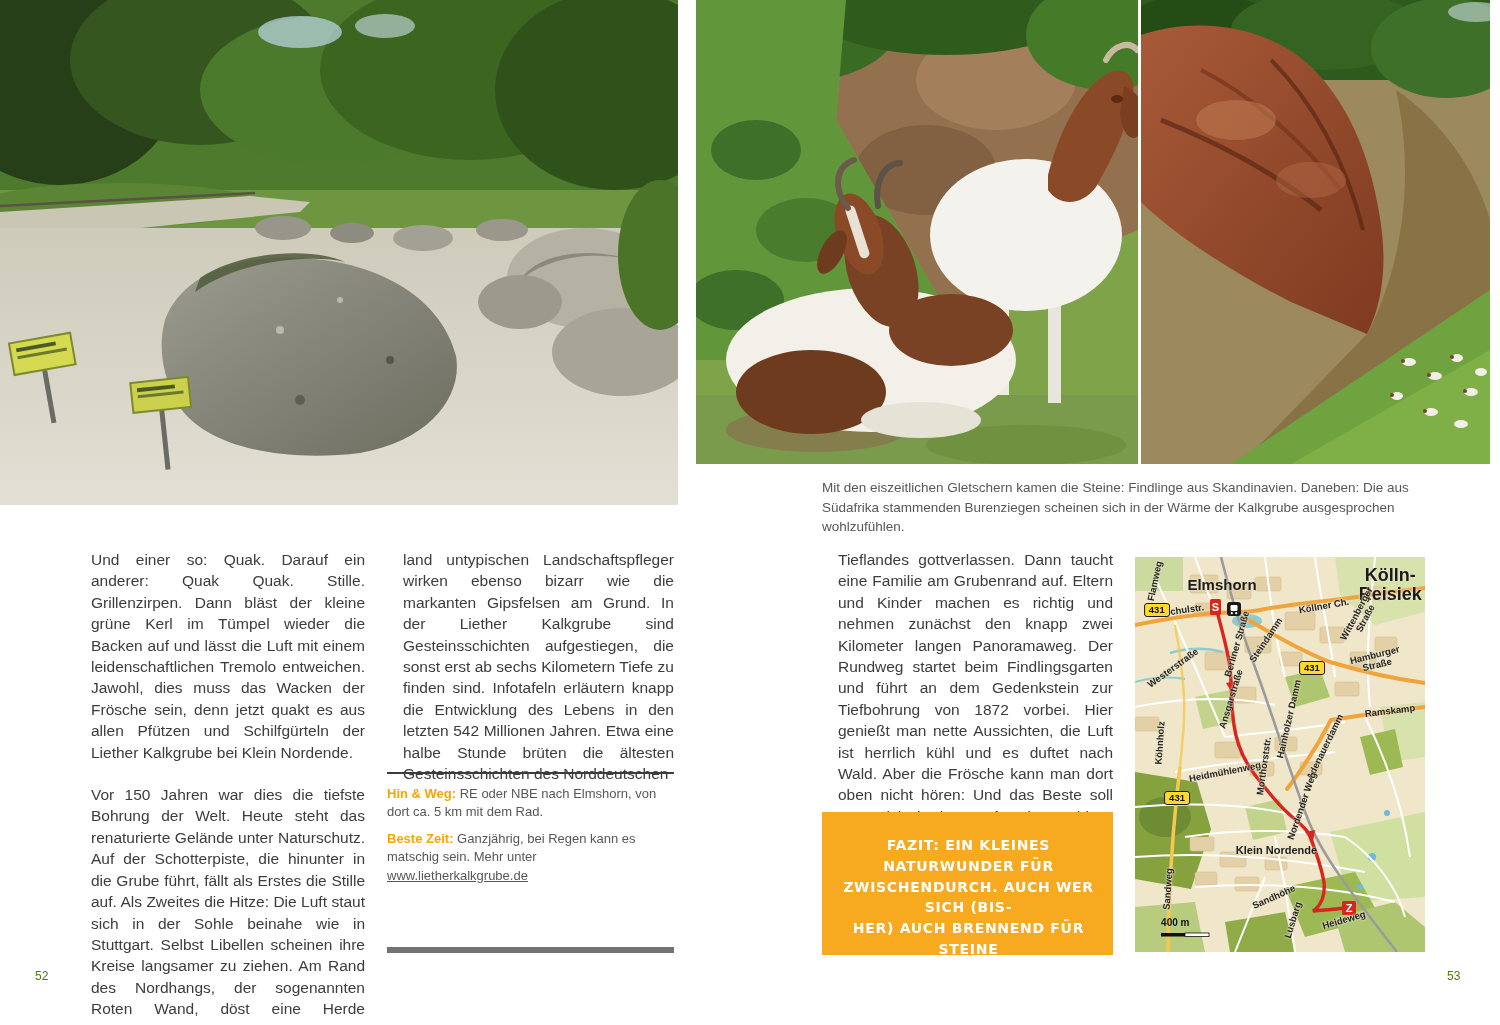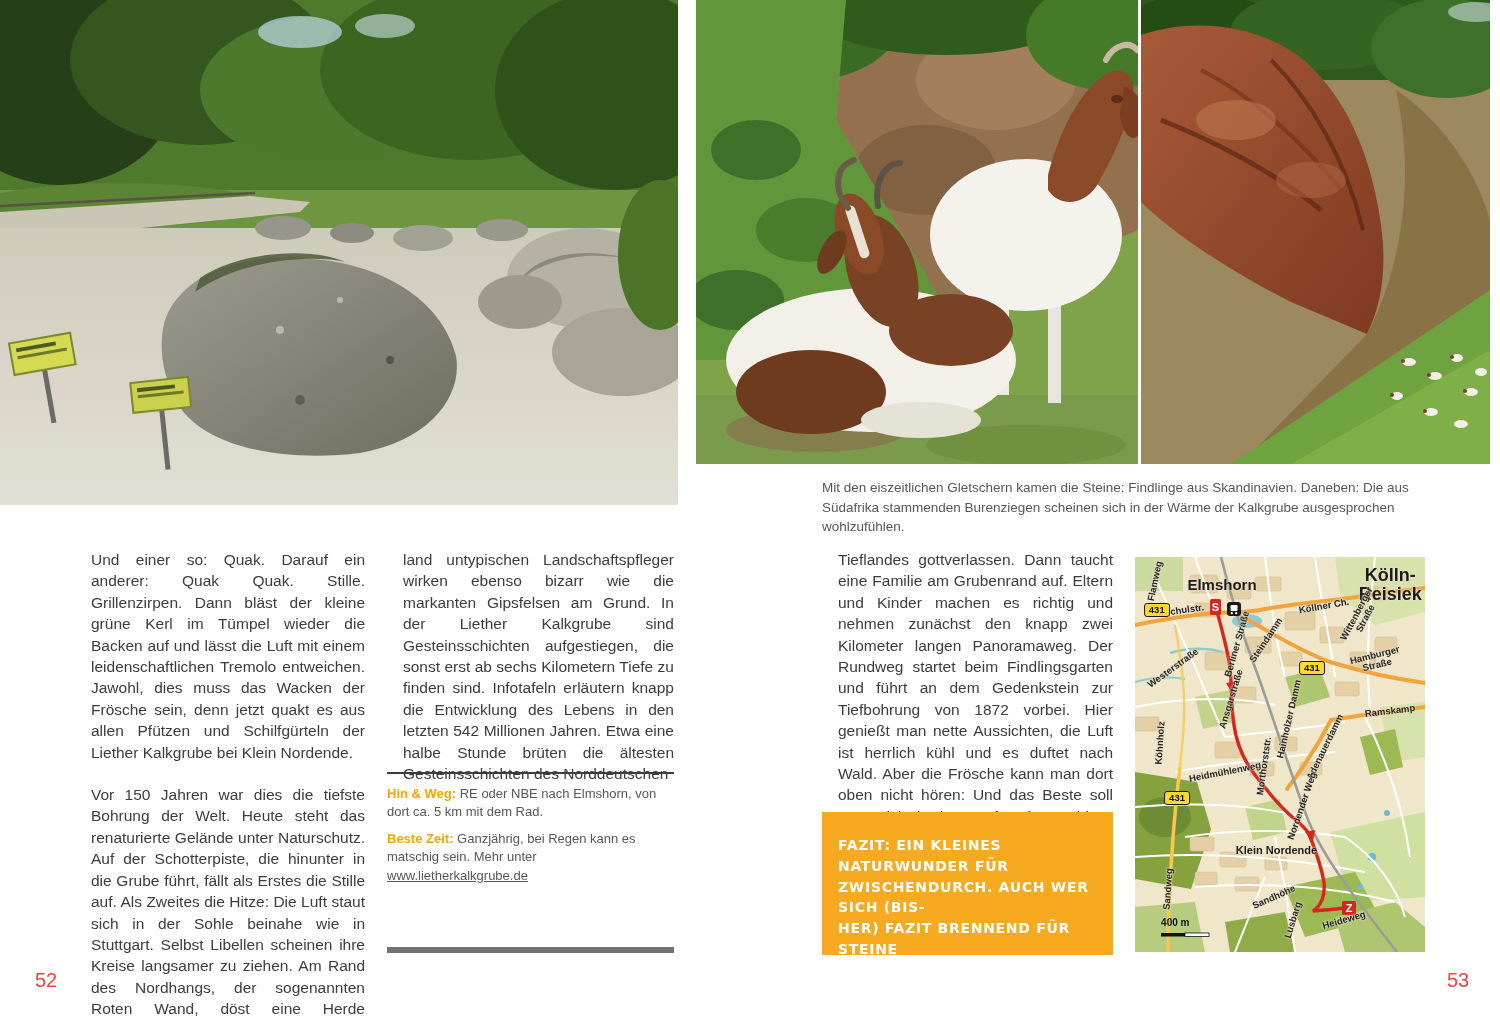--- a/index.html
+++ b/index.html
@@ -7,22 +7,22 @@
   .page{position:absolute;inset:0;width:1500px;height:1025px;background:#fff;overflow:hidden;}
   .photo{position:absolute;overflow:hidden;}
   .photo svg{display:block;}
   .body-col{position:absolute;width:290px;font-size:15.5px;line-height:21.4px;color:#3C3C3B;text-align:justify;}
   .body-col p{margin:0 0 21px 16px;}
   .caption{position:absolute;left:822px;top:478px;width:600px;font-size:13.5px;line-height:19.5px;color:#575756;}
   .infobox{position:absolute;left:387px;top:772px;width:287px;height:181px;border-top:2.5px solid #3C3C3B;border-bottom:6px solid #737373;padding:11px 0 0 0;box-sizing:border-box;}
   .info-item{font-size:13px;line-height:18.4px;color:#575756;margin-bottom:8px;}
   .info-label{color:#F7A600;font-weight:bold;}
   .info-link{color:#575756;text-decoration:underline;cursor:pointer;}
-  .fazit{position:absolute;left:822px;top:812px;width:291px;height:143px;background:#F7A920;color:#fff;box-sizing:border-box;padding:23px 14px 0 16px;font-family:"DejaVu Sans",sans-serif;font-weight:bold;font-size:14px;line-height:20.8px;letter-spacing:0.7px;}
-  .pagenum{position:absolute;top:969px;font-size:20px;color:#ef4444;}
+  .fazit{position:absolute;left:822px;top:812px;width:291px;height:143px;background:#F7A920;color:#fff;box-sizing:border-box;padding:23px 14px 0 16px;font-family:"DejaVu Sans",sans-serif;font-weight:bold;font-size:14px;line-height:20.8px;letter-spacing:0.7px;text-align:center;}
+  .pagenum{position:absolute;top:969px;font-size:12px;color:#4d7c0f;}
   .pagenum.left{left:35px;}
   .pagenum.right{left:1447px;}
   .map{position:absolute;left:1135px;top:557px;width:290px;height:395px;}
   .map > svg{position:absolute;left:0;top:0;}
   .map-label{position:absolute;transform:translate(-50%,-50%);font-weight:bold;color:#1b1b1b;white-space:pre-line;text-align:center;line-height:1.05;text-shadow:0 0 2px rgba(240,231,203,.95),0 0 3px rgba(240,231,203,.9);}
   .map-label.street{font-size:9.5px;color:#242424;}
   .map-badge{position:absolute;transform:translate(-50%,-50%);background:#FFD92E;border:1.5px solid #1a1a1a;border-radius:3px;font-size:9.5px;font-weight:bold;color:#111;padding:0 4px;line-height:12px;}
   .map-scale-label{position:absolute;left:9%;top:91.2%;font-size:10px;font-weight:bold;color:#111;}
 </style>
 </head>
@@ -191,21 +191,21 @@
     </div>
   </div>
 
   <div class="body-col" style="left:822px;top:549px;width:291px;">
     <p>Tieflandes gottverlassen. Dann taucht eine Familie am Grubenrand auf. Eltern und Kinder machen es richtig und nehmen zunächst den knapp zwei Kilometer langen Panoramaweg. Der Rundweg startet beim Findlingsgarten und führt an dem Gedenkstein zur Tiefbohrung von 1872 vorbei. Hier genießt man nette Aussichten, die Luft ist herrlich kühl und es duftet nach Wald. Aber die Frösche kann man dort oben nicht hören: Und das Beste soll man sich ja immer für den Schluss aufheben.</p>
   </div>
 
   <div class="fazit" id="fazit-box">
       <div>FAZIT: EIN KLEINES NATURWUNDER FÜR</div>
       <div>ZWISCHENDURCH. AUCH WER SICH (BIS-</div>
-      <div>HER) FAZIT BRENNEND FÜR STEINE</div>
+      <div>HER) AUCH BRENNEND FÜR STEINE</div>
       <div>INTERESSIERT, GERÄT IN DER LIETHER</div>
       <div>KALKGRUBE INS STAUNEN.</div>
     </div>
 
   <div class="map">
     <svg width="290" height="395" viewBox="0 0 290 395">
       <rect width="290" height="395" fill="#F0E7CB"></rect>
 
       <path d="M200,0 L290,0 L290,55 L240,68 L205,38 Z" fill="#D8E2AC"></path>
       <rect x="0" y="0" width="48" height="34" fill="#CBDA9F"></rect>

